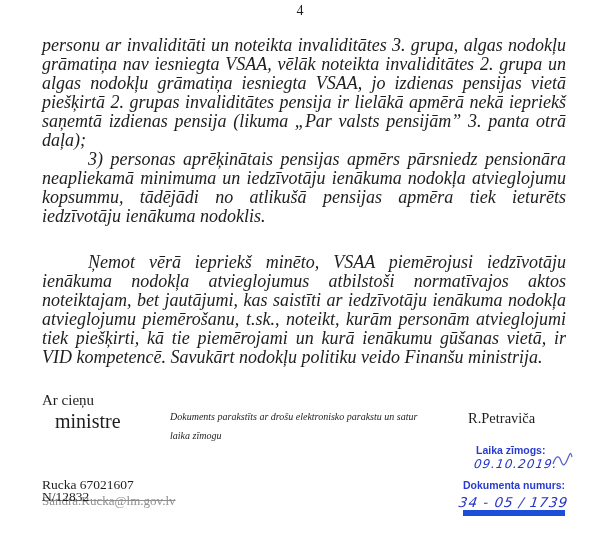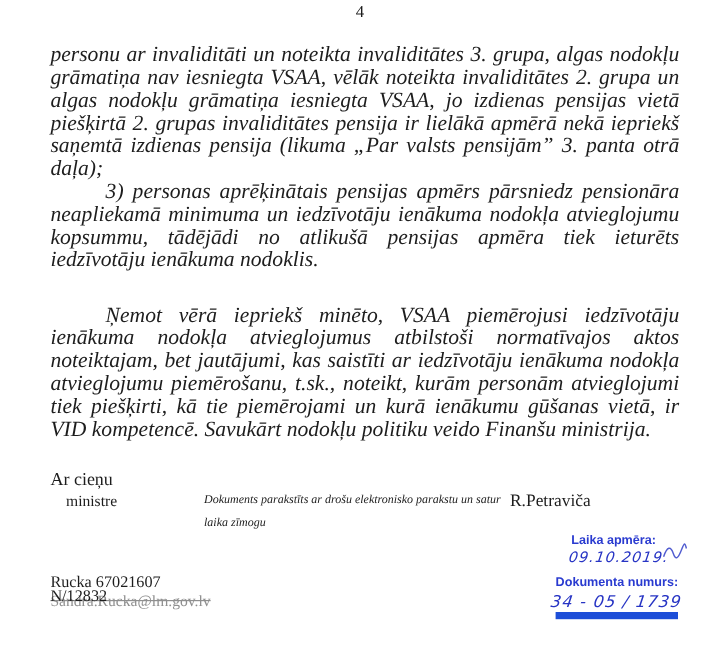--- a/index.html
+++ b/index.html
@@ -37,34 +37,34 @@
     position: absolute;
     left: 42px;
     top: 372px;
     font-size: 15px;
     margin-top: 20px;
   }
   .role {
     position: absolute;
     left: 55px;
     top: 410px;
-    font-size: 13px;
+    font-size: 20px;
   }
   .esign-note {
     position: absolute;
     left: 170px;
     top: 407px;
     width: 255px;
     font-style: italic;
     font-size: 10px;
     line-height: 19px;
   }
   .sig-name {
     position: absolute;
-    left: 425px;
+    left: 468px;
     top: 410px;
     font-size: 14.5px;
   }
   .stamp-label {
     position: absolute;
     font-family: "Liberation Sans", sans-serif;
     font-weight: bold;
     font-size: 10.5px;
     color: #2a3bd0;
   }
@@ -113,21 +113,21 @@
   </div>
 
   <div class="closing">Ar cieņu</div>
 
   <div class="role">ministre</div>
 
   <div class="esign-note">Dokuments parakstīts ar drošu elektronisko parakstu un satur laika zīmogu</div>
 
   <div class="sig-name">R.Petraviča</div>
 
-  <div class="stamp-label ts-label">Laika apmēra:</div>
+  <div class="stamp-label ts-label">Laika zīmogs:</div>
   <div class="stamp-value ts-value">09.10.2019.</div>
 
   <span class="ink-mark">
     <svg width="22" height="16" viewBox="0 0 22 16">
       <path d="M2 12 C 5 3, 8 3, 10 9 S 14 14, 17 6 S 20 2, 21 5" fill="none" stroke="#2734c4" stroke-width="1.2" opacity="0.8"></path>
     </svg>
   </span>
 
   <div class="stamp-label dn-label">Dokumenta numurs:</div>
   <div class="stamp-value dn-value">34 - 05 / 1739</div>

